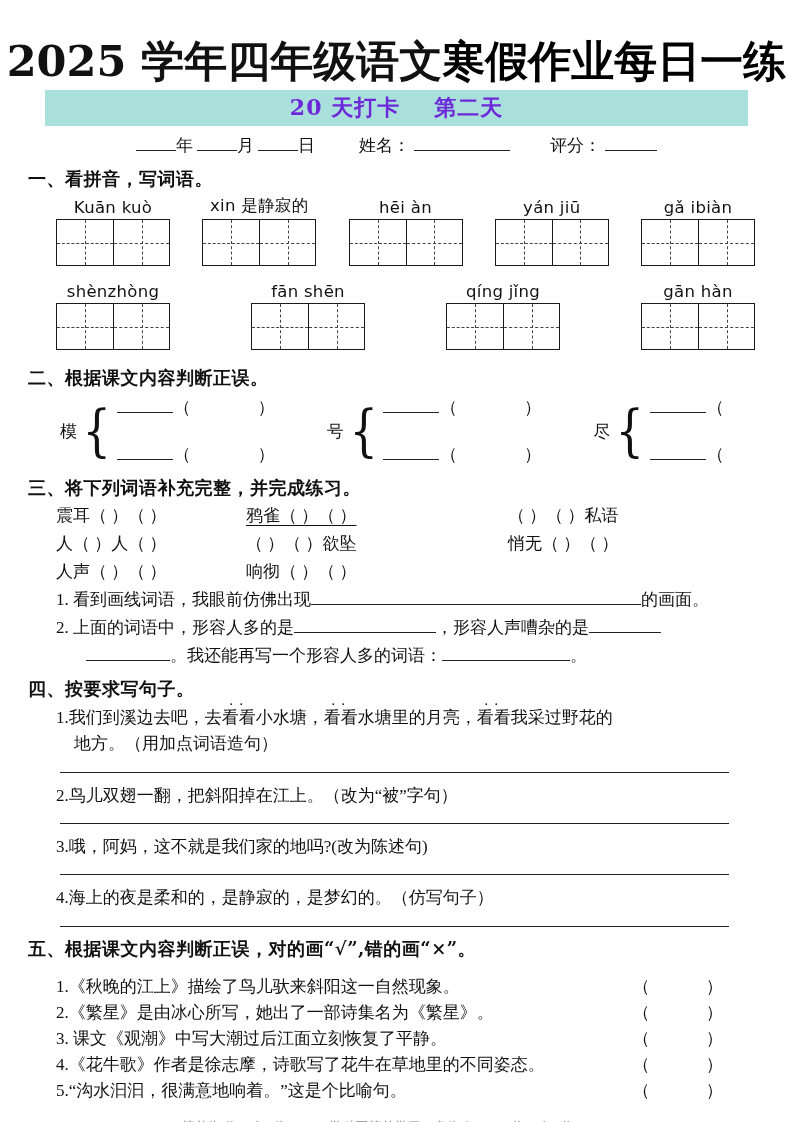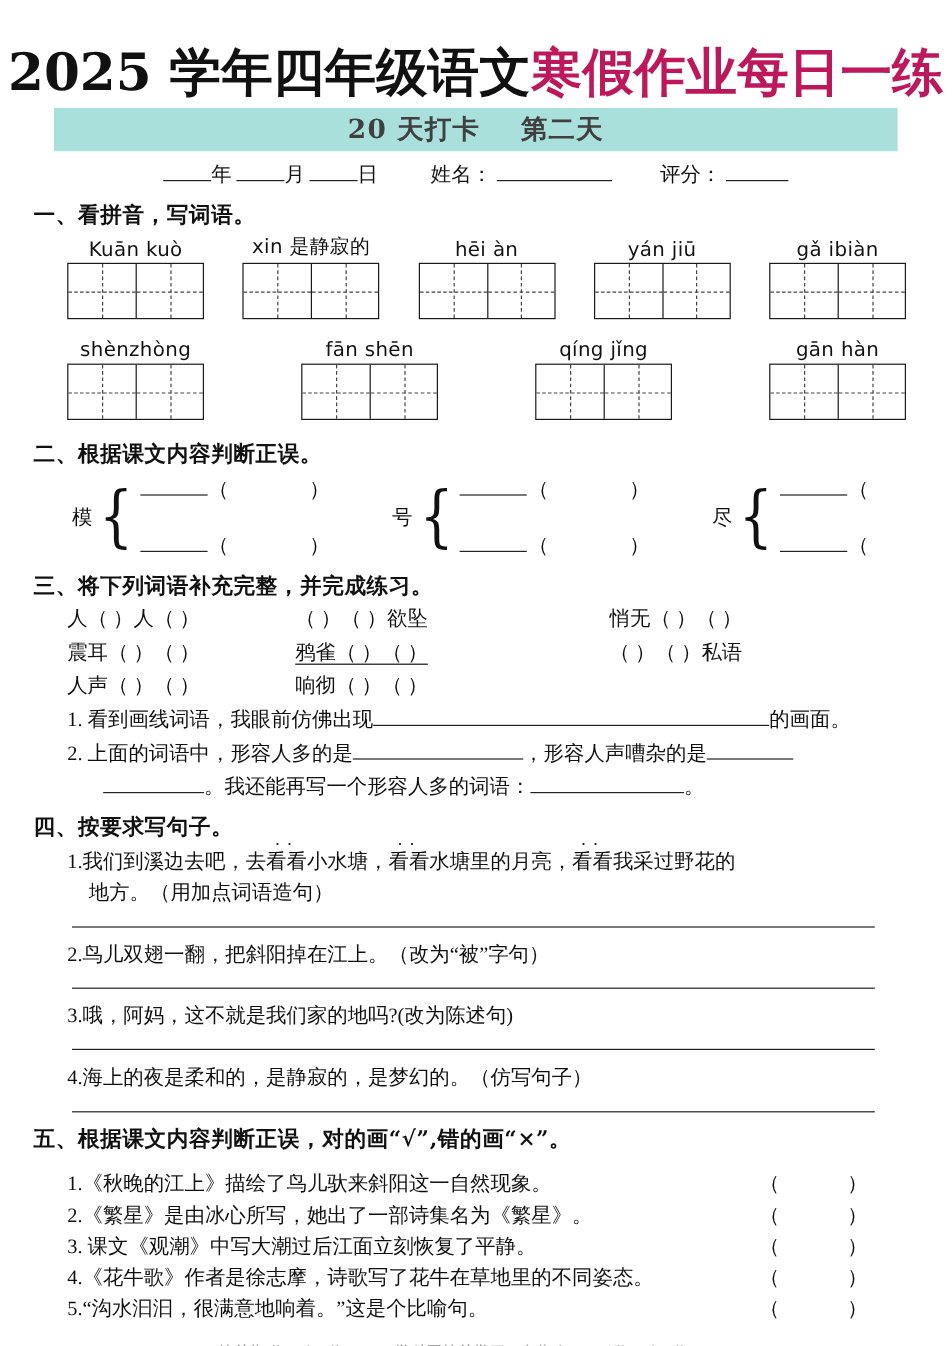--- a/index.html
+++ b/index.html
@@ -31,36 +31,36 @@
     white-space: nowrap;
     line-height: 1.0;
   }
   .title-black, .title-red {
     font-family: "DejaVu Serif", "Liberation Serif", serif;
     font-weight: bold;
     font-size: 43px;
     letter-spacing: 0px;
   }
   .title-black { color: #111111; }
-  .title-red   { color: #be185d; }
+  .title-red   { color: #000000; }
 
   .banner {
     margin: 7px 45px 0 45px;
     height: 36px;
     background: #a9e0dc;
     display: flex;
     align-items: center;
     justify-content: center;
     gap: 34px;
   }
   .banner span {
     font-family: "DejaVu Serif", "Liberation Serif", serif;
     font-weight: bold;
     font-size: 22px;
-    color: #404040;
+    color: #6d28d9;
     letter-spacing: 1px;
   }
 
   .meta-row {
     margin: 8px 0 0 0;
     display: flex;
     align-items: baseline;
     justify-content: center;
     font-size: 17px;
     white-space: nowrap;
@@ -396,28 +396,28 @@
         </span>
       </span>
     </div>
 
   </div>
 
   <div class="sec-head">三、将下列词语补充完整，并完成练习。</div>
 
   <div class="idiom-grid">
     <div class="idiom-line">
+      <span class="idiom-col-a">震耳（    ）（    ）</span>
+      <span class="idiom-col-b underlined">鸦雀（      ）（      ）</span>
+      <span class="idiom-col-c indent">（    ）（    ）私语</span>
+    </div>
+    <div class="idiom-line">
       <span class="idiom-col-a">人（    ）人（    ）</span>
       <span class="idiom-col-b">（    ）（      ）欲坠</span>
       <span class="idiom-col-c indent">悄无（    ）（      ）</span>
-    </div>
-    <div class="idiom-line">
-      <span class="idiom-col-a">震耳（    ）（    ）</span>
-      <span class="idiom-col-b underlined">鸦雀（      ）（      ）</span>
-      <span class="idiom-col-c indent">（    ）（    ）私语</span>
     </div>
     <div class="idiom-line">
       <span class="idiom-col-a">人声（    ）（    ）</span>
       <span class="idiom-col-b">响彻（    ）（    ）</span>
       <span class="idiom-col-c"></span>
     </div>
   </div>
 
   <div class="q-line">
     <span>1. 看到画线词语，我眼前仿佛出现</span><span class="u-fill-xl"></span><span>的画面。</span>

